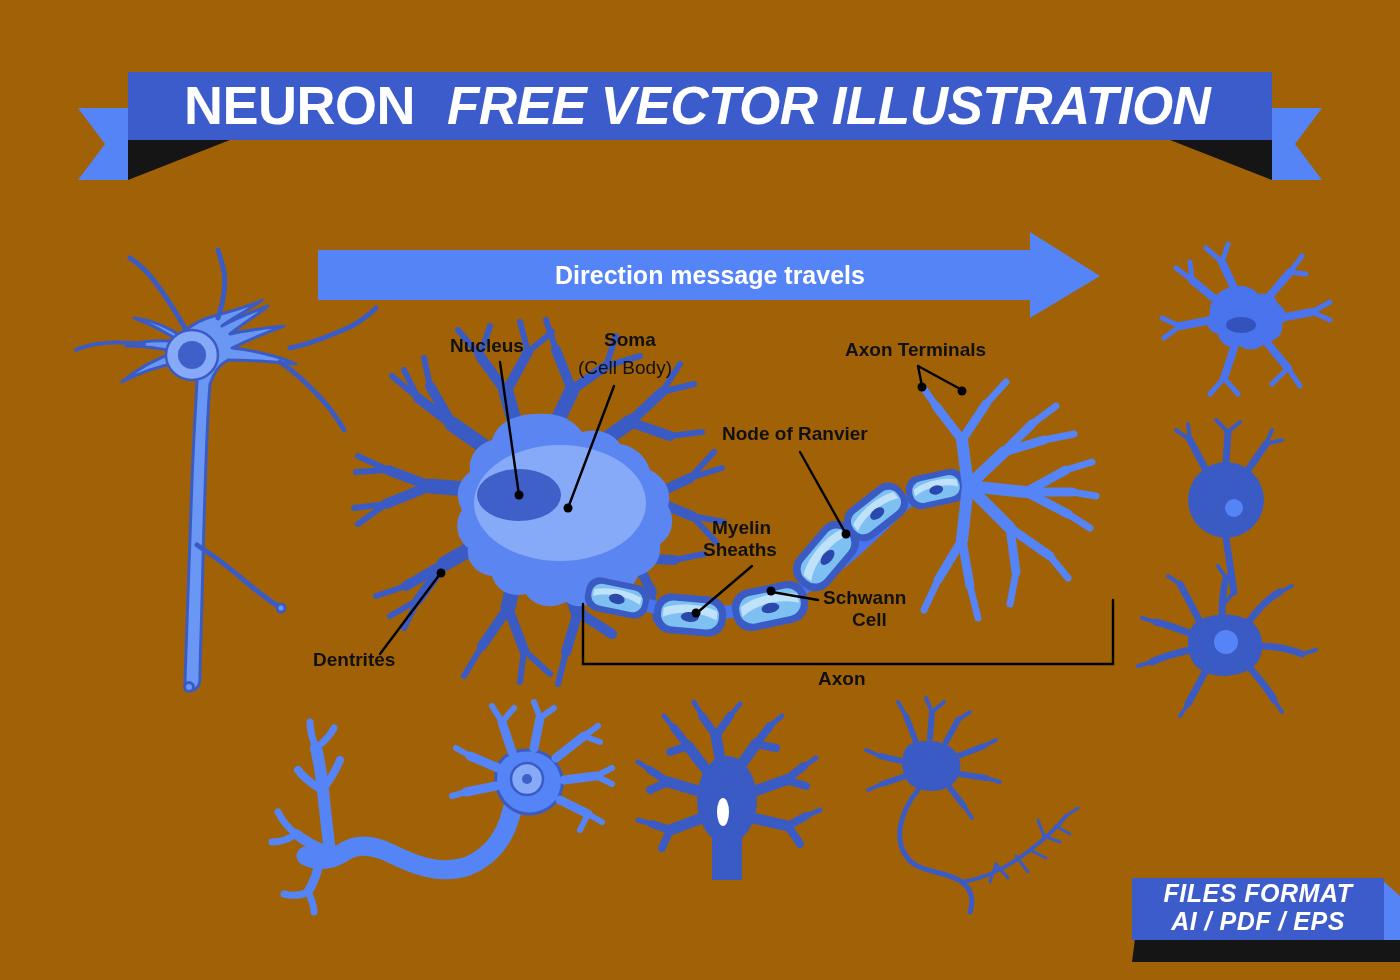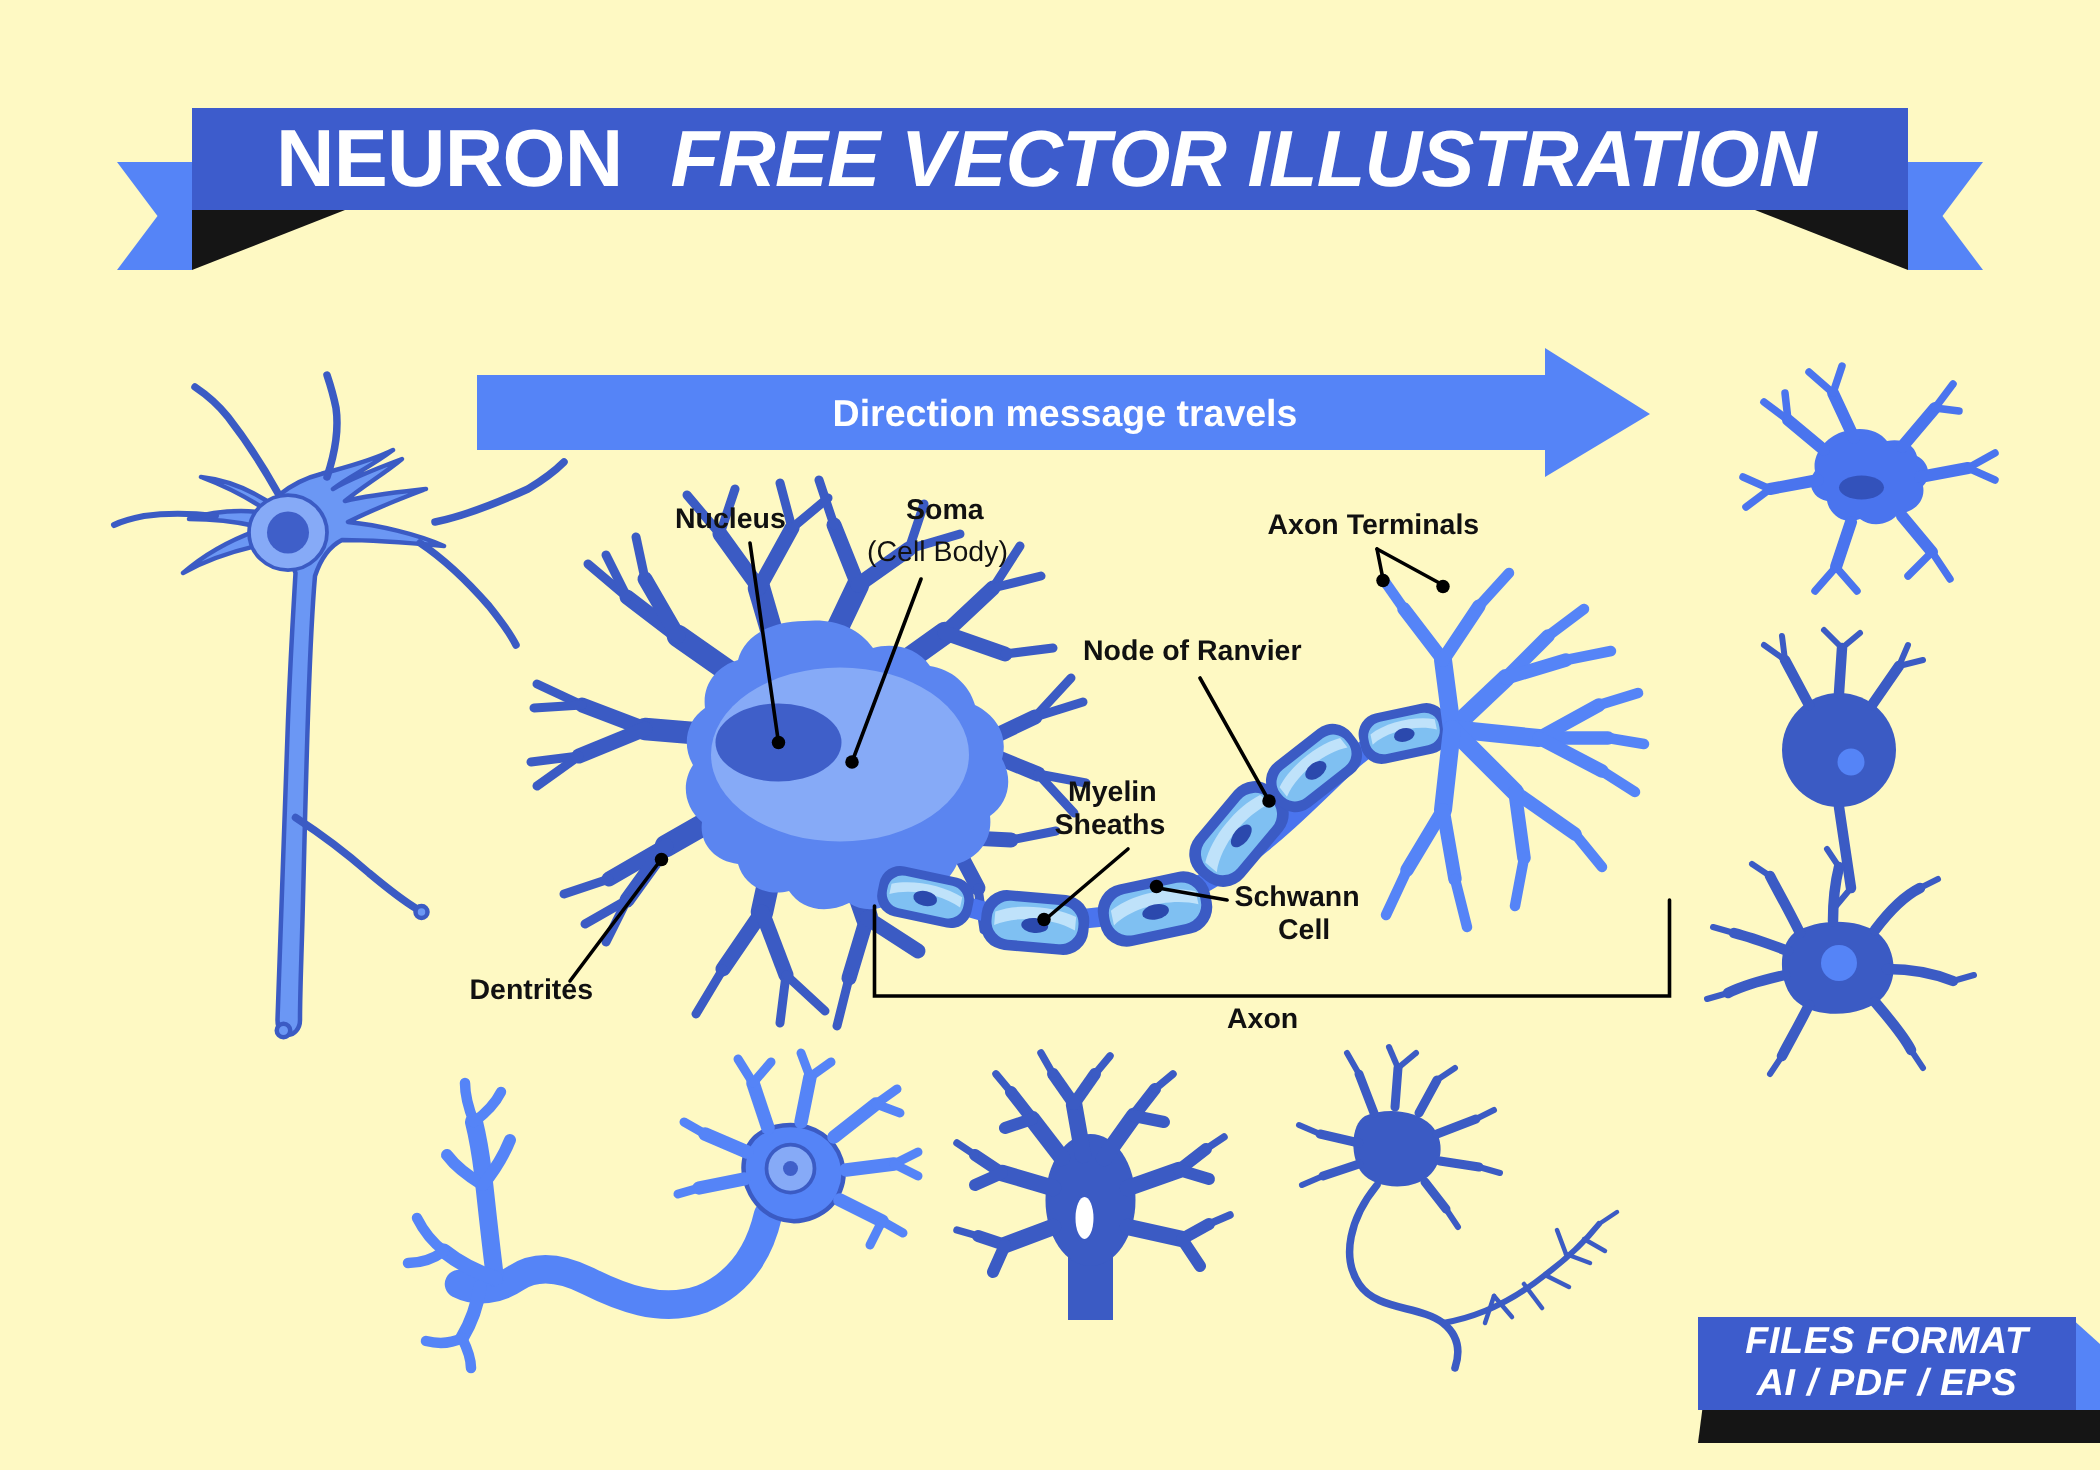--- a/index.html
+++ b/index.html
@@ -1,18 +1,18 @@
 <!DOCTYPE html>
 <html><head>
 <meta charset="utf-8">
 <style>
   html,body{margin:0;padding:0;background:#ffffff;}
   body{width:1400px;height:980px;overflow:hidden;
        font-family:"Liberation Sans","DejaVu Sans",sans-serif;}
-  #stage{position:relative;width:1400px;height:980px;background:#fef9c3;}
+  #stage{position:relative;width:1400px;height:980px;background:#a16207;}
   svg.layer{position:absolute;left:0;top:0;width:1400px;height:980px;}
   .ttl{font-family:"Liberation Sans","DejaVu Sans",sans-serif;}
   .banner-main{font-weight:bold;font-size:54px;fill:#ffffff;letter-spacing:-0.5px;}
   .banner-sub{font-weight:bold;font-style:italic;font-size:53px;fill:#ffffff;letter-spacing:-0.5px;}
   .arrow-text{font-weight:bold;font-size:25px;fill:#ffffff;}
   .lbl{font-weight:bold;font-size:19px;fill:#111111;}
   .lbl-reg{font-weight:normal;font-size:19px;fill:#111111;}
   .badge-text{font-weight:bold;font-style:italic;font-size:25px;fill:#ffffff;letter-spacing:0.5px;}
 </style>
 </head>

